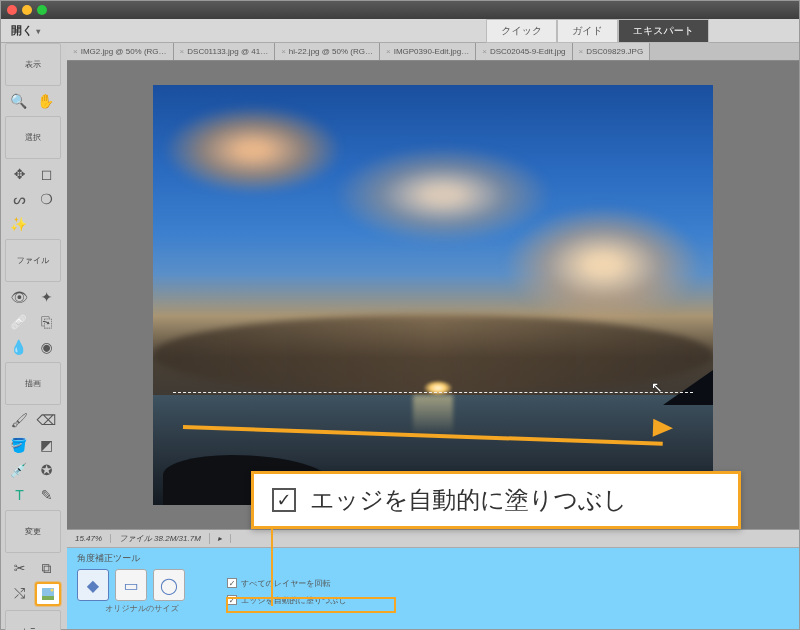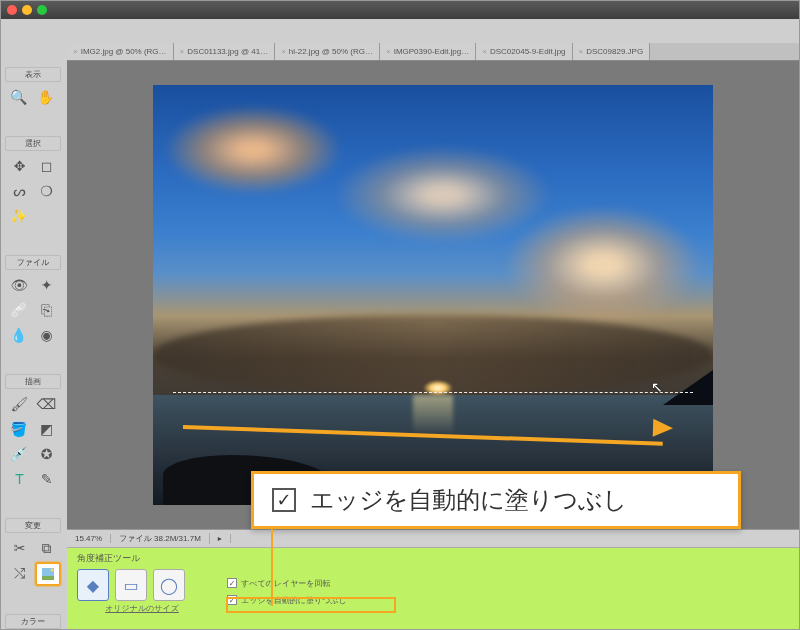--- a/index.html
+++ b/index.html
@@ -16,21 +16,21 @@
 
 .menubar { height: 24px; background: #d8d8d8; display: flex; align-items: center; padding: 0 10px; gap: 8px; border-bottom: 1px solid #aaa; position: relative; }
 .menu-main { font-size: 11px; color: #333; font-weight: bold; }
 .menu-tri { font-size: 8px; color: #666; margin-left: 3px; }
 .mode-tabs { position: absolute; right: 90px; display: flex; gap: 0; }
 .mode-tab { font-size: 10px; padding: 4px 14px; background: #ebebeb; border: 1px solid #bbb; color: #555; }
 .mode-tab.active { background: #4a4a4a; color: #fff; }
 
 
 .leftcol { position: absolute; top: 42px; left: 2px; width: 60px; display: flex; flex-direction: column; align-items: center; gap: 2px; }
-.section-lbl { font-size: 8px; color: #444; background: #d0d0d0; width: 56px; text-align: center; padding: 1px 0; border: 1px solid #bbb; border-radius: 2px; margin-top: 24px; }
+.section-lbl { font-size: 8px; color: #444; background: #d0d0d0; width: 56px; text-align: center; padding: 15px 0; border: 1px solid #bbb; border-radius: 2px; }
 .tool-grid { display: grid; grid-template-columns: 24px 24px; gap: 3px; padding: 2px 0; }
 .tool-cell { width: 24px; height: 22px; display: flex; align-items: center; justify-content: center; font-size: 14px; color: #555; border-radius: 3px; cursor: pointer; }
 .tool-cell.sel { border: 2px solid #f5a623; background: #fff; box-shadow: 0 0 0 1px rgba(245,166,35,.4); width: 26px; height: 24px; }
 .swatch-box { position: relative; width: 40px; height: 30px; margin-top: 4px; }
 .swatch-fg { position: absolute; top: 0; left: 0; width: 22px; height: 22px; background: #000; border: 1px solid #888; }
 .swatch-bg { position: absolute; bottom: 0; right: 0; width: 22px; height: 22px; background: #fff; border: 1px solid #888; }
 
 
 .tabbar { position: absolute; top: 42px; left: 66px; right: 0; height: 18px; background: #c0c0c0; display: flex; border-bottom: 1px solid #888; }
 .doc-tab { font-size: 8px; color: #555; padding: 3px 6px; border-right: 1px solid #999; display: flex; align-items: center; gap: 3px; background: #d0d0d0; white-space: nowrap; }
@@ -51,30 +51,30 @@
 .land { position: absolute; top: 285px; right: 0; width: 0; height: 0; border-right: 50px solid #0a0e14; border-top: 35px solid transparent; }
 .fg-rock { position: absolute; bottom: 0; left: 10px; width: 170px; height: 50px; background: #0e1014; border-radius: 40% 60% 0 0; }
 
 
 .arrow-line { position: absolute; top: 340px; left: 30px; width: 480px; height: 0; border-top: 4px solid #f5a623; transform: rotate(2deg); transform-origin: left; }
 .arrow-head { position: absolute; top: 334px; left: 500px; width: 0; height: 0; border-left: 20px solid #f5a623; border-top: 9px solid transparent; border-bottom: 9px solid transparent; transform: rotate(2deg); }
 .marching { position: absolute; top: 307px; left: 20px; width: 520px; height: 0; border-top: 1px dashed #eee; }
 .cursor-ptr { position: absolute; top: 294px; left: 498px; color: #fff; font-size: 14px; text-shadow: 0 0 2px #000; }
 
 
-.statusbar { position: absolute; left: 66px; right: 0; bottom: 82px; height: 18px; background: #d0d0d0; border-top: 1px solid #999; display: flex; align-items: center; font-size: 8px; color: #444; }
+.statusbar { position: absolute; left: 66px; right: 0; bottom: 82px; height: 18px; background: #d0d0d0; border-top: 1px solid #999; display: flex; align-items: center; font-size: 8px; color: #444; font-style: italic; }
 .status-seg { padding: 0 8px; border-right: 1px solid #aaa; }
 
 
-.options { position: absolute; left: 66px; right: 0; bottom: 0; height: 82px; background: #bef264; border-top: 1px solid #aaa; padding: 4px 10px; }
+.options { position: absolute; left: 66px; right: 0; bottom: 0; height: 82px; background: #7dd3fc; border-top: 1px solid #aaa; padding: 4px 10px; }
 .opt-title { font-size: 9px; color: #555; margin-bottom: 4px; }
 .opt-row { display: flex; align-items: center; gap: 10px; }
 .opt-btn { width: 32px; height: 32px; background: #f5f5f5; border: 1px solid #aaa; border-radius: 3px; display: flex; align-items: center; justify-content: center; font-size: 16px; color: #5a7fc0; }
 .opt-btn.sel { border: 1px solid #5a7fc0; background: #e8f0fa; }
-.opt-sublabel { font-size: 8px; color: #666; text-align: center; width: 130px; margin-top: 2px; text-decoration: underline; }
+.opt-sublabel { font-size: 8px; color: #666; text-align: center; width: 130px; margin-top: 2px; }
 .opt-checks { display: flex; flex-direction: column; gap: 6px; font-size: 8px; color: #555; margin-left: 10px; }
 .opt-checks label { display: flex; align-items: center; gap: 4px; }
 .chk { width: 10px; height: 10px; border: 1px solid #888; display: inline-flex; align-items: center; justify-content: center; font-size: 8px; background: #fff; }
 
 
 .callout { position: absolute; top: 470px; left: 250px; width: 490px; height: 58px; background: #fff; border: 3px solid #f5a623; display: flex; align-items: center; padding: 0 18px; gap: 14px; font-size: 24px; color: #333; box-shadow: 0 2px 6px rgba(0,0,0,.25); }
 .callout .big-chk { width: 24px; height: 24px; border: 2px solid #555; display: flex; align-items: center; justify-content: center; font-size: 18px; color: #333; }
 .callout-leader { position: absolute; top: 527px; left: 270px; width: 0; height: 78px; border-left: 2px solid #f5a623; }
 .callout-hi { position: absolute; top: 596px; left: 225px; width: 170px; height: 16px; border: 2px solid #f5a623; pointer-events: none; }
 
@@ -84,20 +84,30 @@
 <body>
 
 <div class="app">
 
   <div class="titlebar">
     <div class="tb-btn tb-close"></div>
     <div class="tb-btn tb-min"></div>
     <div class="tb-btn tb-max"></div>
   </div>
 
+  <div class="menubar">
+    <span class="menu-main">
+      <span>開く</span><span class="menu-tri">▾</span>
+    </span>
+    <div class="mode-tabs">
+      <div class="mode-tab">クイック</div>
+      <div class="mode-tab">ガイド</div>
+      <div class="mode-tab active">エキスパート</div>
+    </div>
+  </div>
 
   <div class="leftcol">
     <div class="section-lbl">表示</div>
     <div class="tool-grid">
       <div class="tool-cell">🔍</div>
       <div class="tool-cell">✋</div>
     </div>
 
     <div class="section-lbl">選択</div>
     <div class="tool-grid">

